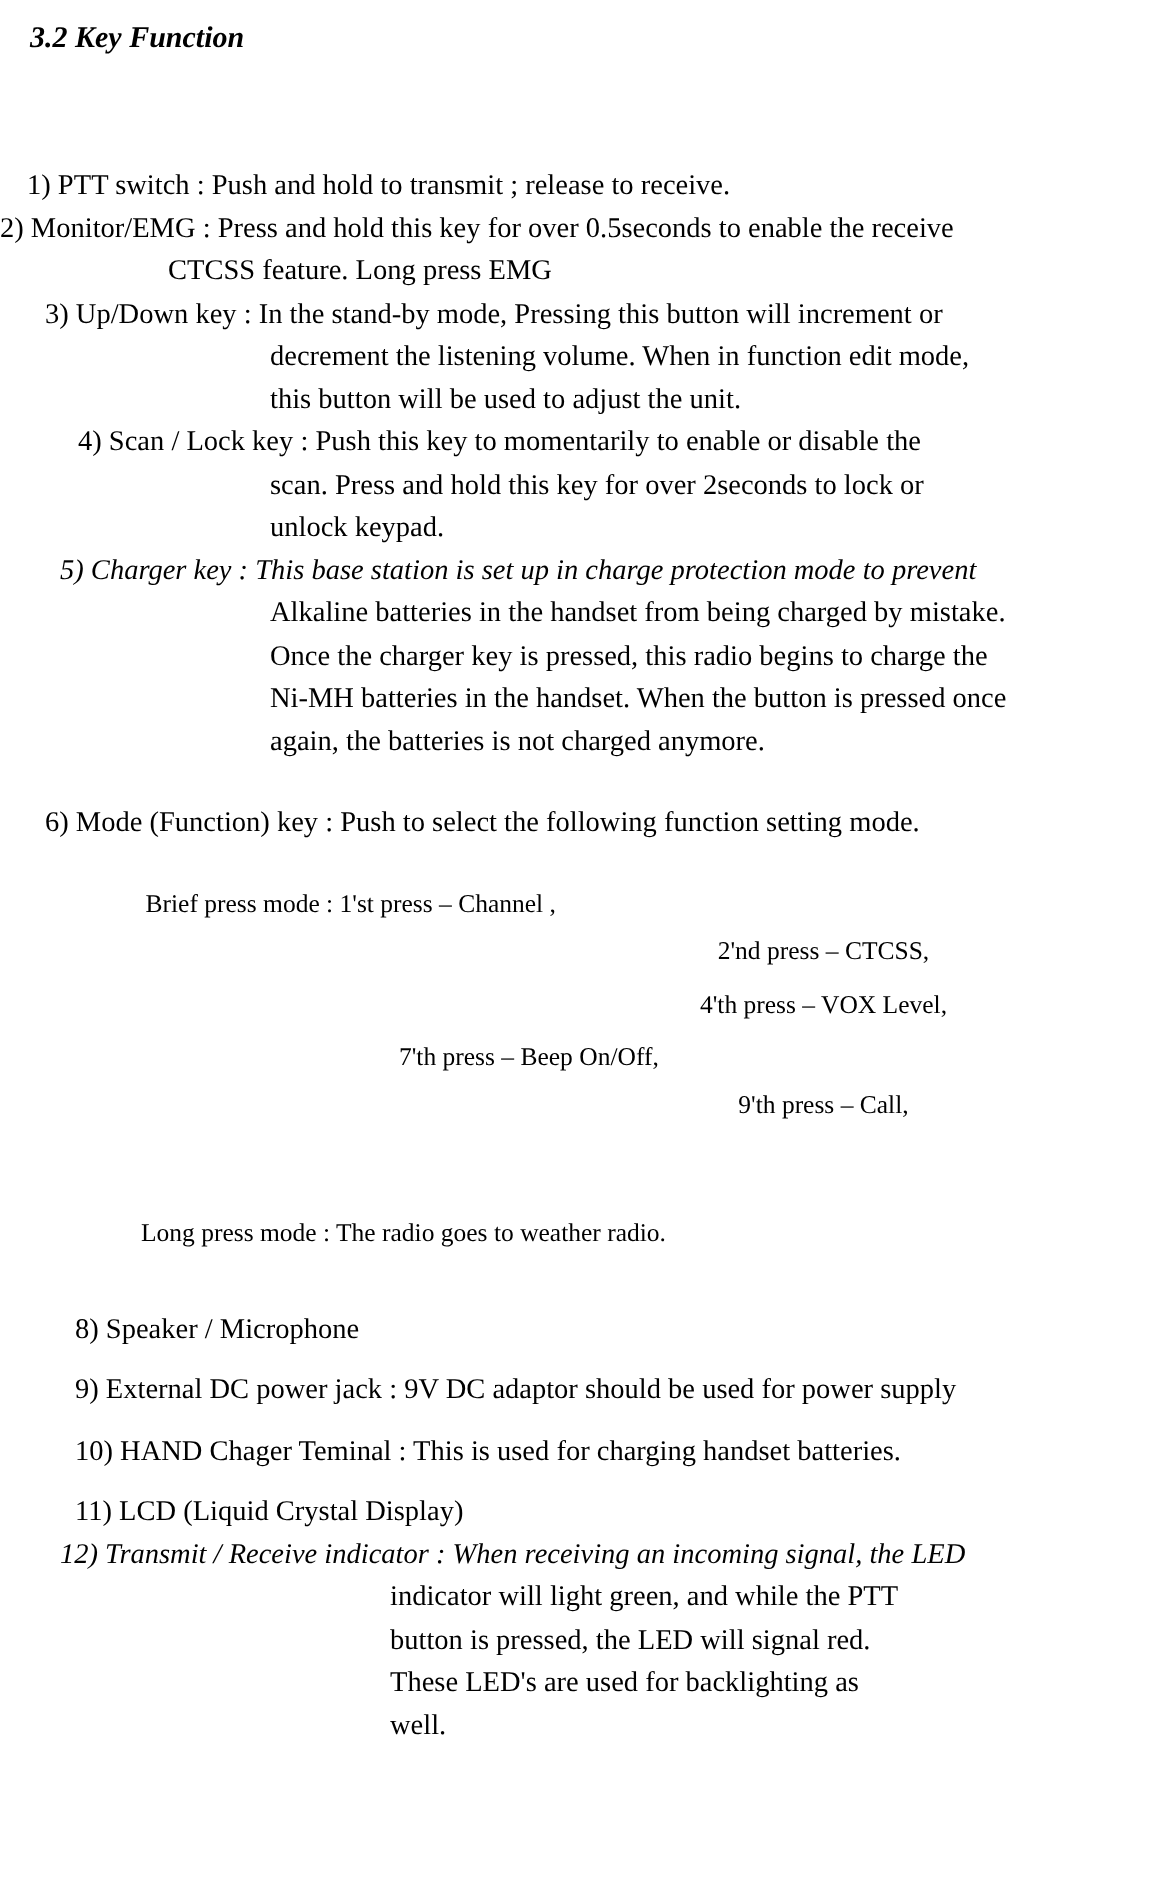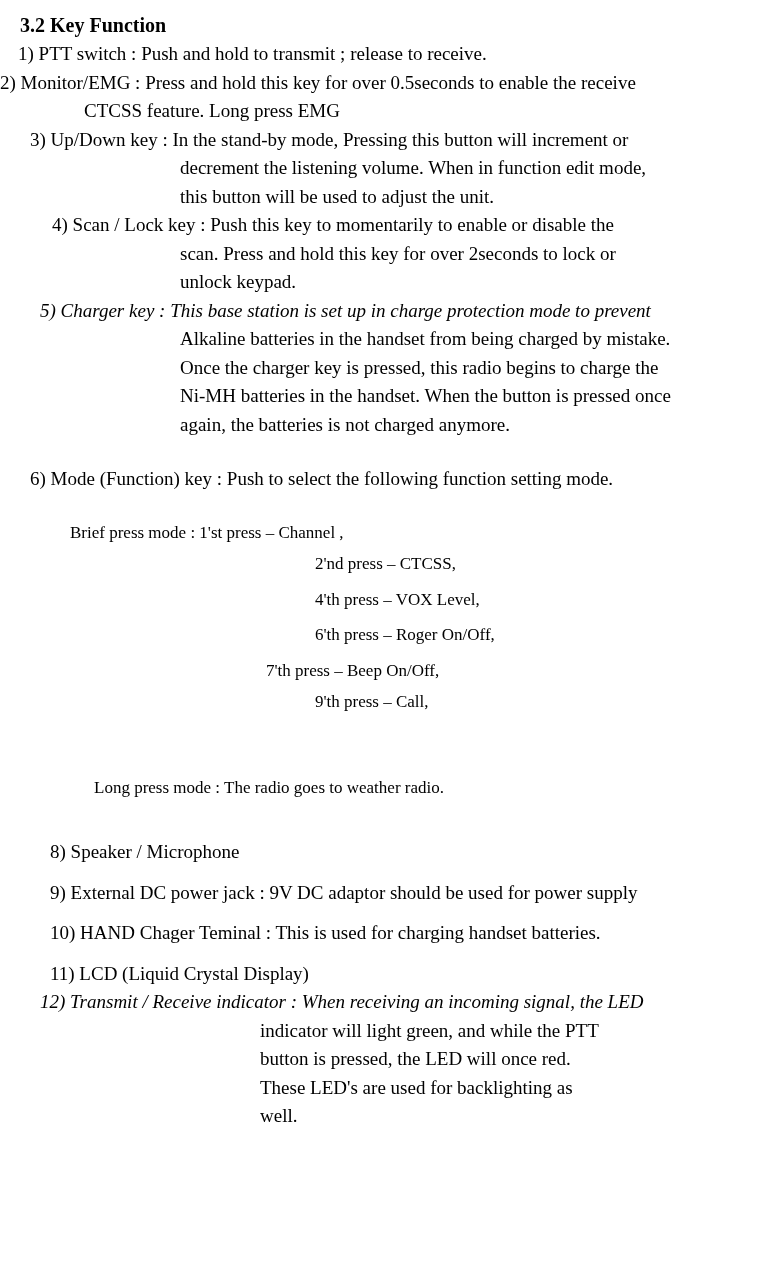--- a/index.html
+++ b/index.html
@@ -9,43 +9,46 @@
       color: #000;
       background: #fff;
       margin: 0;
       padding: 10px 4px 10px 0;
       width: 783px;
     }
     .heading {
       font-weight: bold;
       font-size: 20px;
       margin-left: 20px;
+      margin-bottom: 70px;
+      font-style: italic;
     }
     .item {
       margin-bottom: 0;
     }
     .indent-0 { padding-left: 0px; }
     .indent-18 { padding-left: 18px; }
     .indent-30 { padding-left: 30px; }
     .indent-35 { padding-left: 52px; }
     .indent-40 { padding-left: 40px; font-style: italic; }
     .indent-50 { padding-left: 50px; margin-top: 12px; }
-    .indent-150 { padding-left: 84px; }
+    .indent-150 { padding-left: 112px; }
     .indent-180 { padding-left: 180px; }
     .indent-315 { padding-left: 315px; }
     .small {
       font-size: 17px;
     }
     .spacer { height: 26px; }
     .spacer-lg { height: 50px; }
     .press-list .line {
       margin-bottom: 6px;
     }
     .press-list .line.indent-315 {
       margin-bottom: 10px;
+      text-align: center;
     }
     .sub-line {
       padding-left: 260px;
     }
   </style>
 </head>
 <body>
 
 <div class="heading">3.2 Key Function</div>
 
@@ -68,35 +71,34 @@
 <div class="item indent-180">Ni-MH batteries in the handset. When the button is pressed once</div>
 <div class="item indent-180">again, the batteries is not charged anymore.</div>
 
 <div class="spacer"></div>
 
 <div class="item indent-30">6) Mode (Function) key : Push to select the following function setting mode.</div>
 
 <div class="spacer"></div>
 
 <div class="press-list small">
-  <div class="line" style="padding-left:70px;">Brief press mode :    1'st press – Channel ,</div>
+  <div class="line" style="padding-left:97px;">Brief press mode :    1'st press – Channel ,</div>
   <div class="line indent-315">2'nd press – CTCSS,</div>
   <div class="line indent-315">4'th press – VOX Level,</div>
-  <div class="line indent-315">6'th press – Roger On/Off,</div>
   <div class="line" style="padding-left:250px;margin-left:16px;">7'th press – Beep On/Off,</div>
   <div class="line indent-315">9'th press – Call,</div>
 </div>
 
 <div class="spacer-lg"></div>
 
 <div class="small" style="padding-left:94px;">Long press mode :  The radio goes to weather radio.</div>
 
 <div class="spacer"></div>
 
 <div class="item indent-50">8) Speaker / Microphone</div>
 <div class="item indent-50">9) External DC power jack : 9V DC adaptor should be used for power supply</div>
 <div class="item indent-50">10) HAND Chager Teminal : This is used for charging handset batteries.</div>
 <div class="item indent-50">11) LCD (Liquid Crystal Display)</div>
 <div class="item indent-40">12) Transmit / Receive indicator : When receiving an incoming signal, the LED</div>
 <div class="item sub-line">indicator will light green, and while the PTT</div>
-<div class="item sub-line">button is pressed, the LED will once red.</div>
+<div class="item sub-line">button is pressed, the LED will signal red.</div>
 <div class="item sub-line">These LED's are used for backlighting as</div>
 <div class="item sub-line">well.</div>
 
 </body></html>

